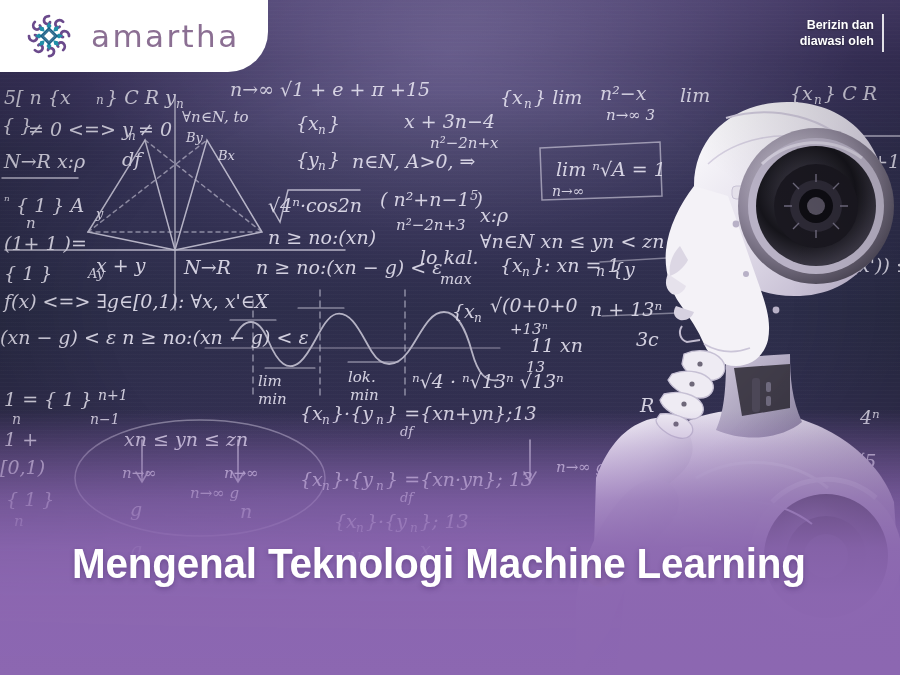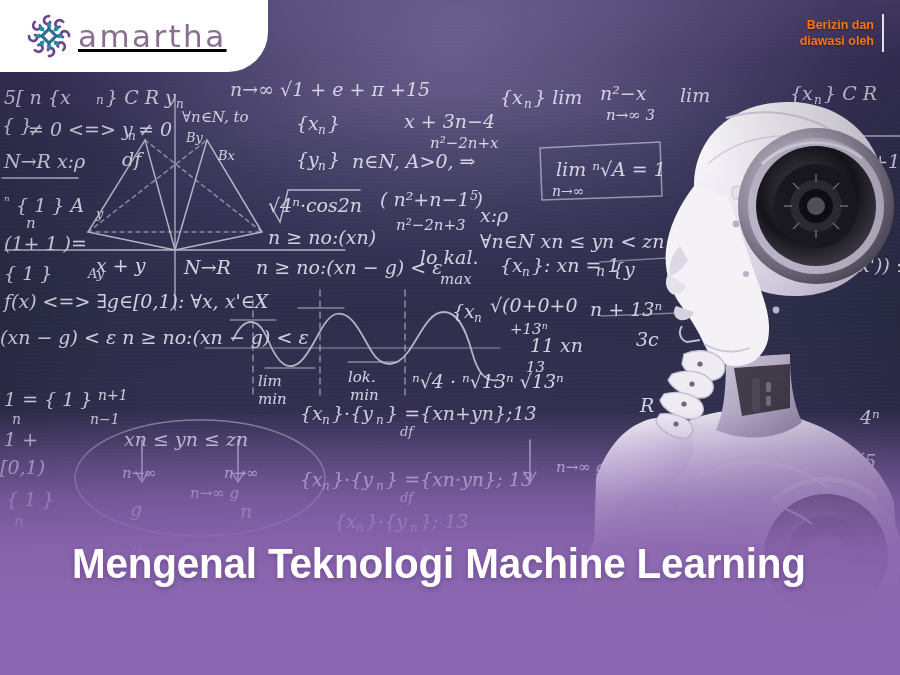--- a/index.html
+++ b/index.html
@@ -51,29 +51,29 @@
     letter-spacing:-.2px;
     transform:scaleX(.94);transform-origin:left center;
     text-shadow:0 2px 5px rgba(60,35,95,.38);
     white-space:nowrap;
   }
 
   
   .logo-card{
     position:absolute;left:0;top:0;width:268px;height:72px;
     background:#ffffff;border-bottom-right-radius:40px;
-    display:flex;align-items:center;gap:4px;padding-left:24px;text-decoration:underline;
+    display:flex;align-items:center;gap:17px;padding-left:24px;
   }
   .logo-mark{width:50px;height:50px;flex:0 0 50px;}
   .logo-word{color:#8b6f93;font-size:31px;letter-spacing:2.4px;
     font-weight:400;font-family:"DejaVu Sans", sans-serif;line-height:1;}
 
   
   .ojk{position:absolute;right:16px;top:14px;display:flex;align-items:center;gap:8px;}
-  .ojk-lead{color:#f97316;font-size:12.5px;font-weight:bold;line-height:1.28;
+  .ojk-lead{color:#ffffff;font-size:12.5px;font-weight:bold;line-height:1.28;
     text-align:right;text-shadow:0 1px 2px rgba(0,0,0,.45);}
   .ojk-mark{width:92px;height:50px;flex:0 0 92px;}
   .ojk-divider{width:2px;height:38px;background:rgba(255,255,255,.85);}
   .ojk-name{color:#ffffff;font-size:11px;font-weight:bold;line-height:1.36;
     letter-spacing:.2px;text-shadow:0 1px 2px rgba(0,0,0,.45);}
 </style>
 </head>
 <body>
 
 <div class="banner">

